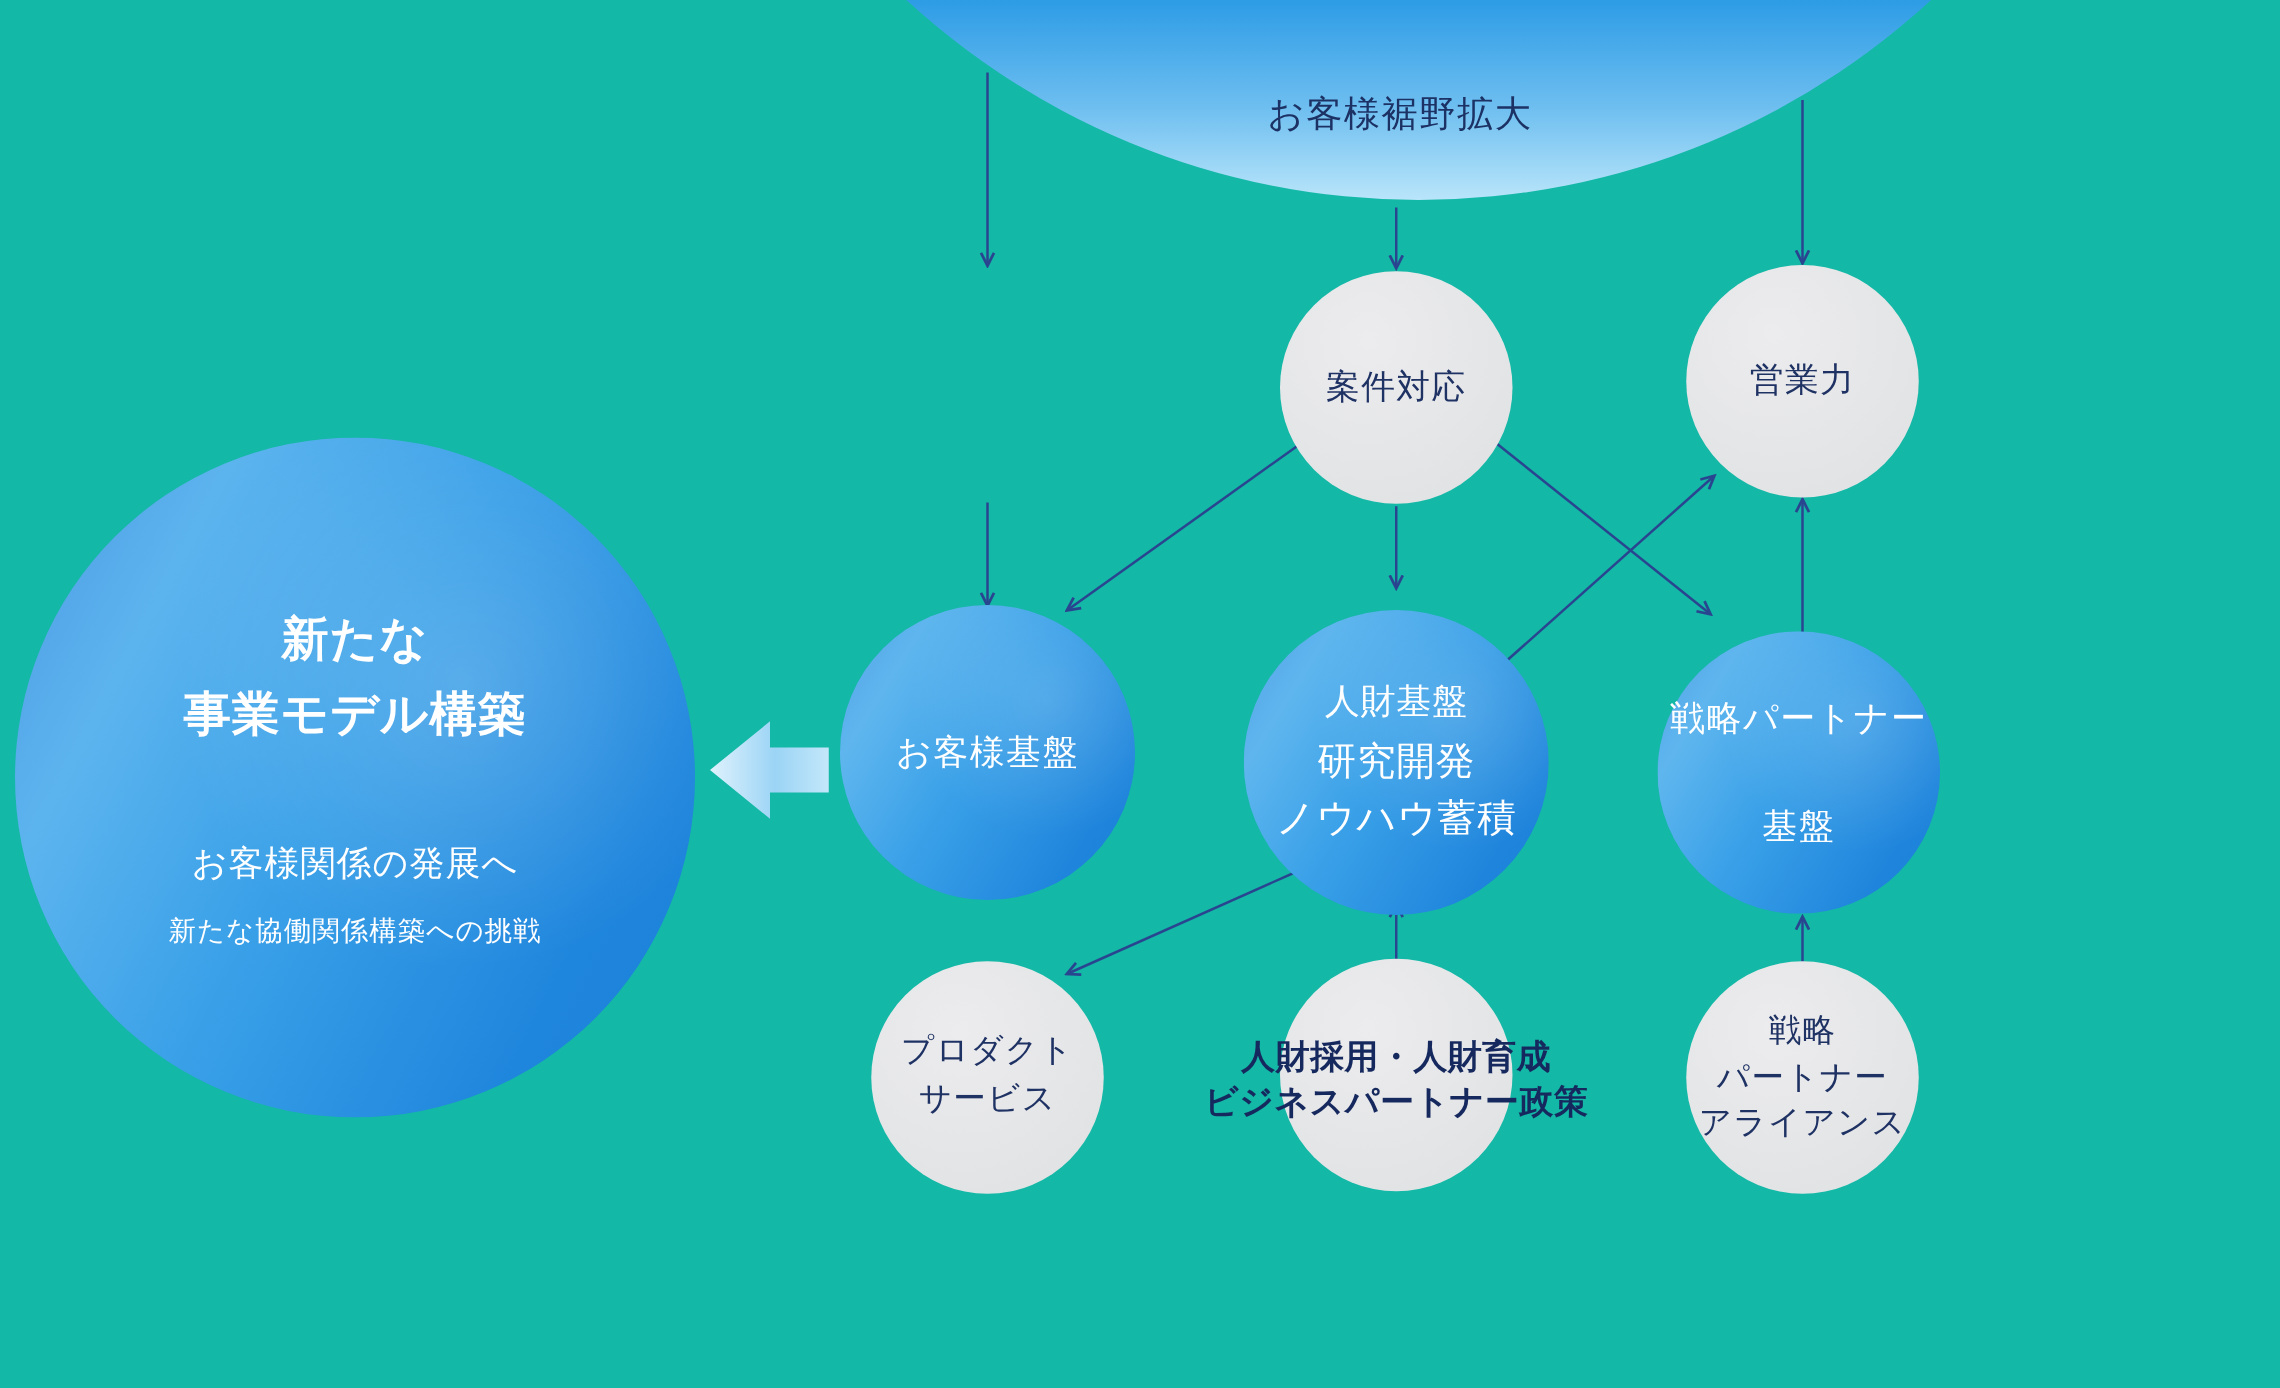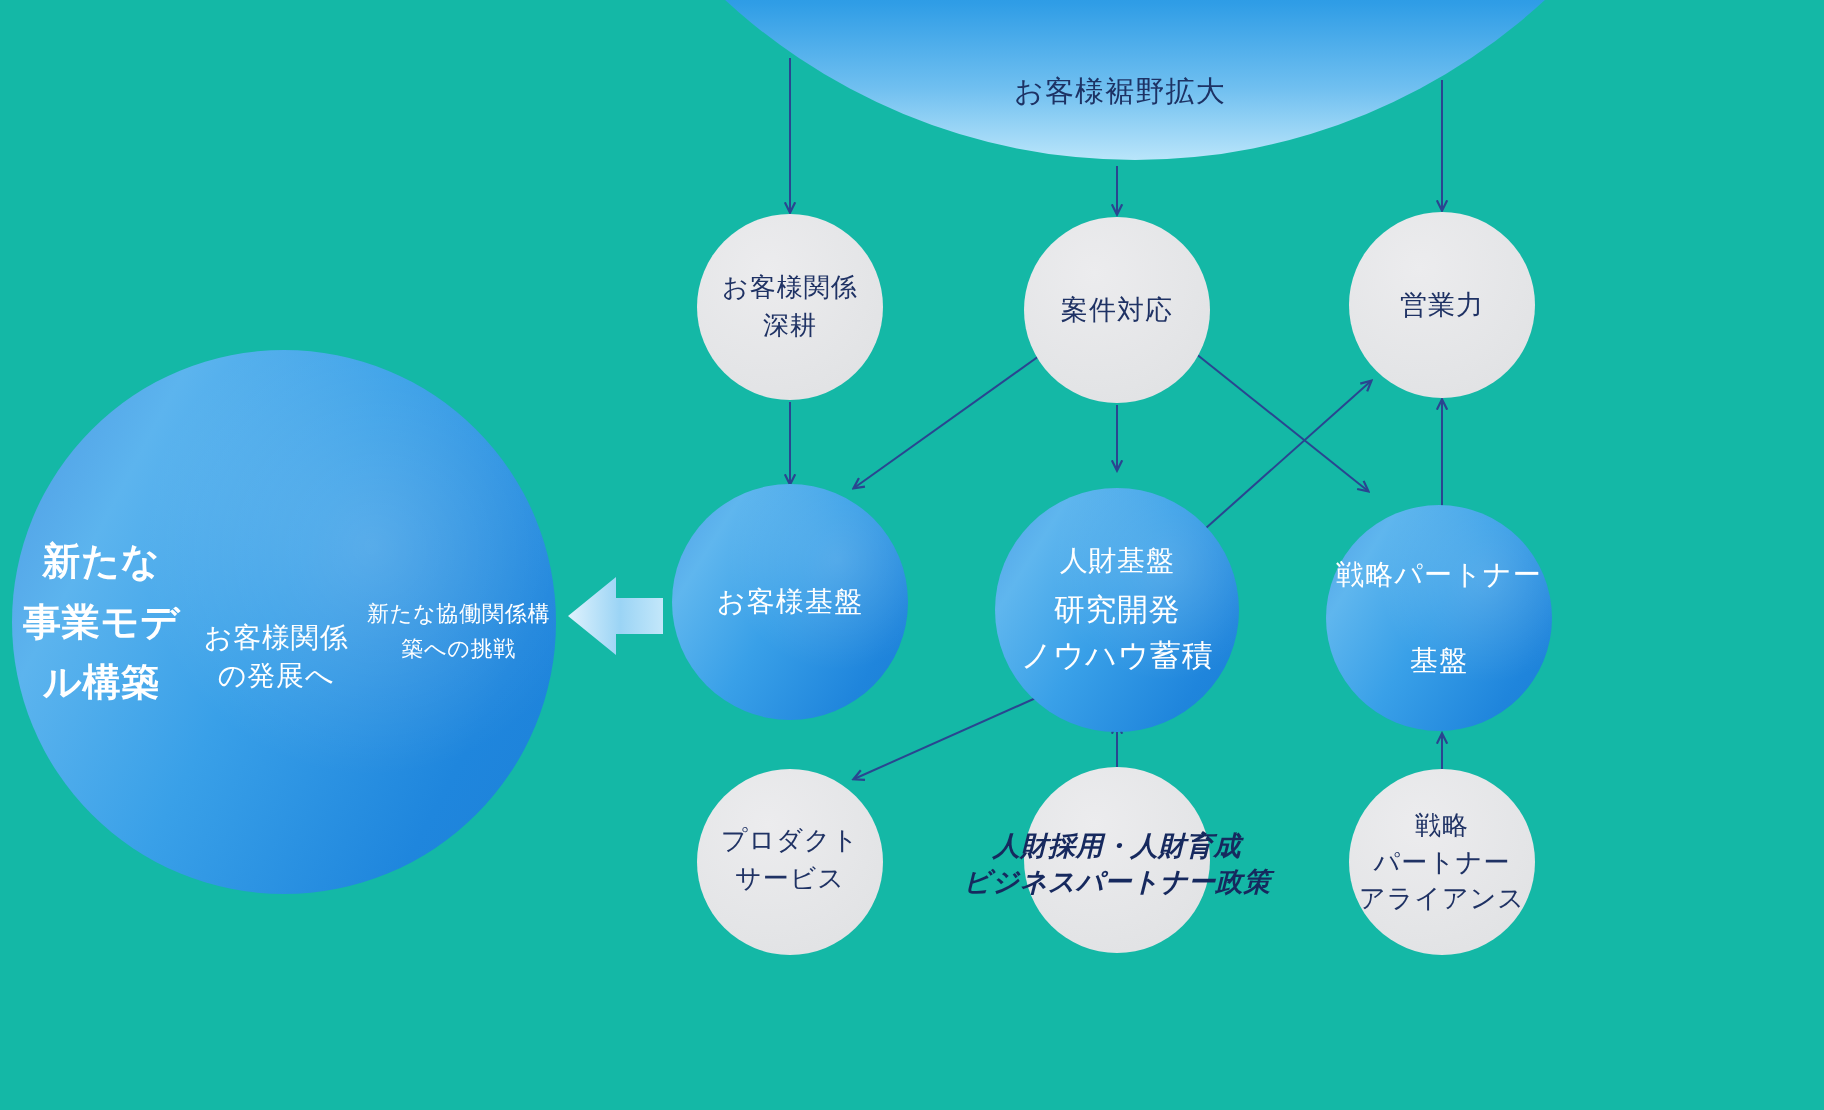--- a/index.html
+++ b/index.html
@@ -63,31 +63,31 @@
   .n-strategic-base  { left:1326px; top:505px; width:226px; height:226px; font-size:28px; line-height:1.5;gap:44px; }
 
   
   .n-product-service { left:697px; top:769px; width:186px; height:186px;font-family:Liberation Mono, monospace; }
   .n-hr-policy-circle{ left:1024px; top:767px; width:186px; height:186px; }
   .n-alliance        { left:1349px; top:769px; width:186px; height:186px; line-height:1.4; }
 
   .hr-policy-text {
     position:absolute; left:937px; top:828px; width:360px;
     text-align:center; font-size:27px; font-weight:700;
-    color:#16295e; line-height:1.34; letter-spacing:0.02em; z-index:3;font-style:italic;
+    color:#16295e; line-height:1.34; letter-spacing:0.02em; z-index:3;
   }
 
   
   .left-bubble {
     position:absolute; left:12px; top:350px; width:544px; height:544px;
     border-radius:50%;
     background:
       radial-gradient(circle at 66% 36%, rgba(255,255,255,0.18), rgba(255,255,255,0) 46%),
       linear-gradient(118deg, #4c97e2 0%, #5cb4ee 22%, #39a0e8 48%, #1f86dd 80%, #1d80d8 100%);
-    display:flex; align-items:center; justify-content:center;
+    display:flex; flex-direction:column; align-items:center; justify-content:center;
     text-align:center; color:#ffffff; z-index:2; letter-spacing:0.05em;
   }
   .left-bubble .bubble-title { font-size:38px; font-weight:700; line-height:1.6; }
   .left-bubble .bubble-subtitle { font-size:28px; font-weight:500; margin-top:70px; }
   .left-bubble .bubble-body { font-size:22px; line-height:1.6; margin-top:18px; }
 </style>
 </head>
 <body>
 
 <div class="canvas">
@@ -132,24 +132,20 @@
     <div class="bubble-title">
       <span class="node-line">新たな</span>
       <span class="node-line">事業モデル構築</span>
     </div>
     <div class="bubble-subtitle">お客様関係の発展へ</div>
     <div class="bubble-body">
       <span class="node-line">新たな協働関係構築への挑戦</span>
     </div>
   </div>
 
-  <div class="circle gray n-customer-relation">
-    <span class="node-line">お客様関係</span>
-    <span class="node-line">深耕</span>
-  </div>
   <div class="circle gray n-case-response">
     <span class="node-line">案件対応</span>
   </div>
   <div class="circle gray n-sales-power">
     <span class="node-line">営業力</span>
   </div>
 
   <div class="circle blue n-customer-base">
     <span class="node-line">お客様基盤</span>
   </div>

